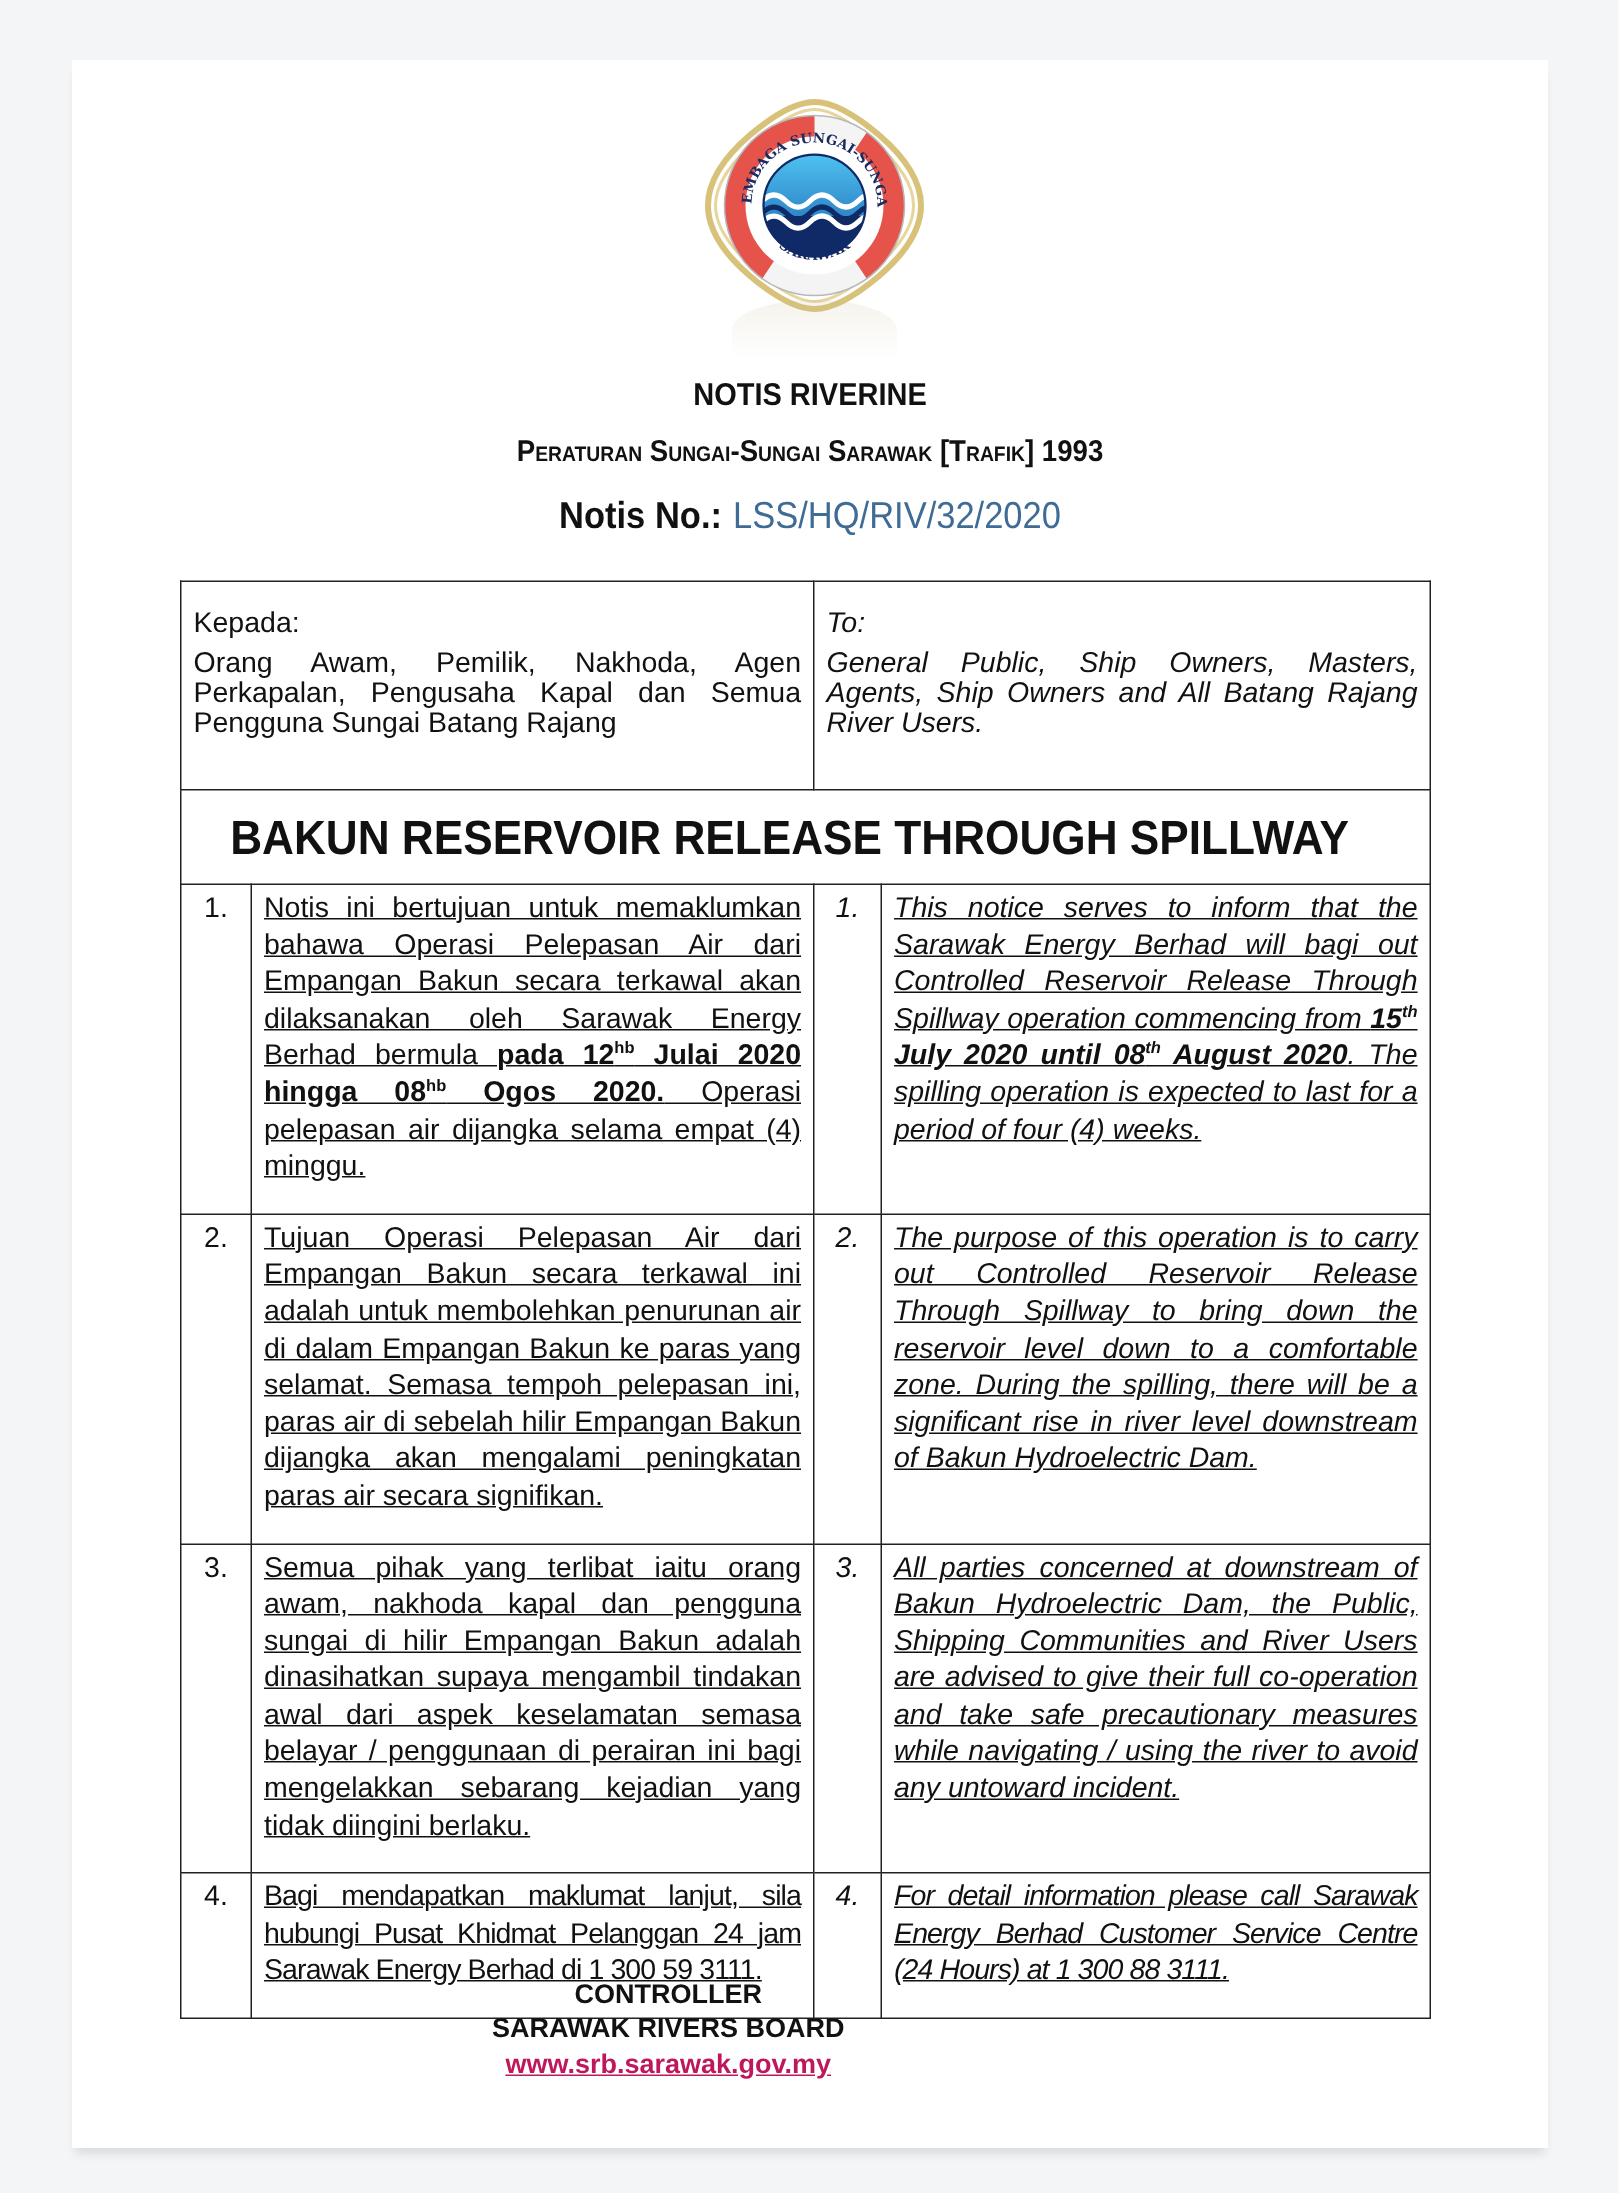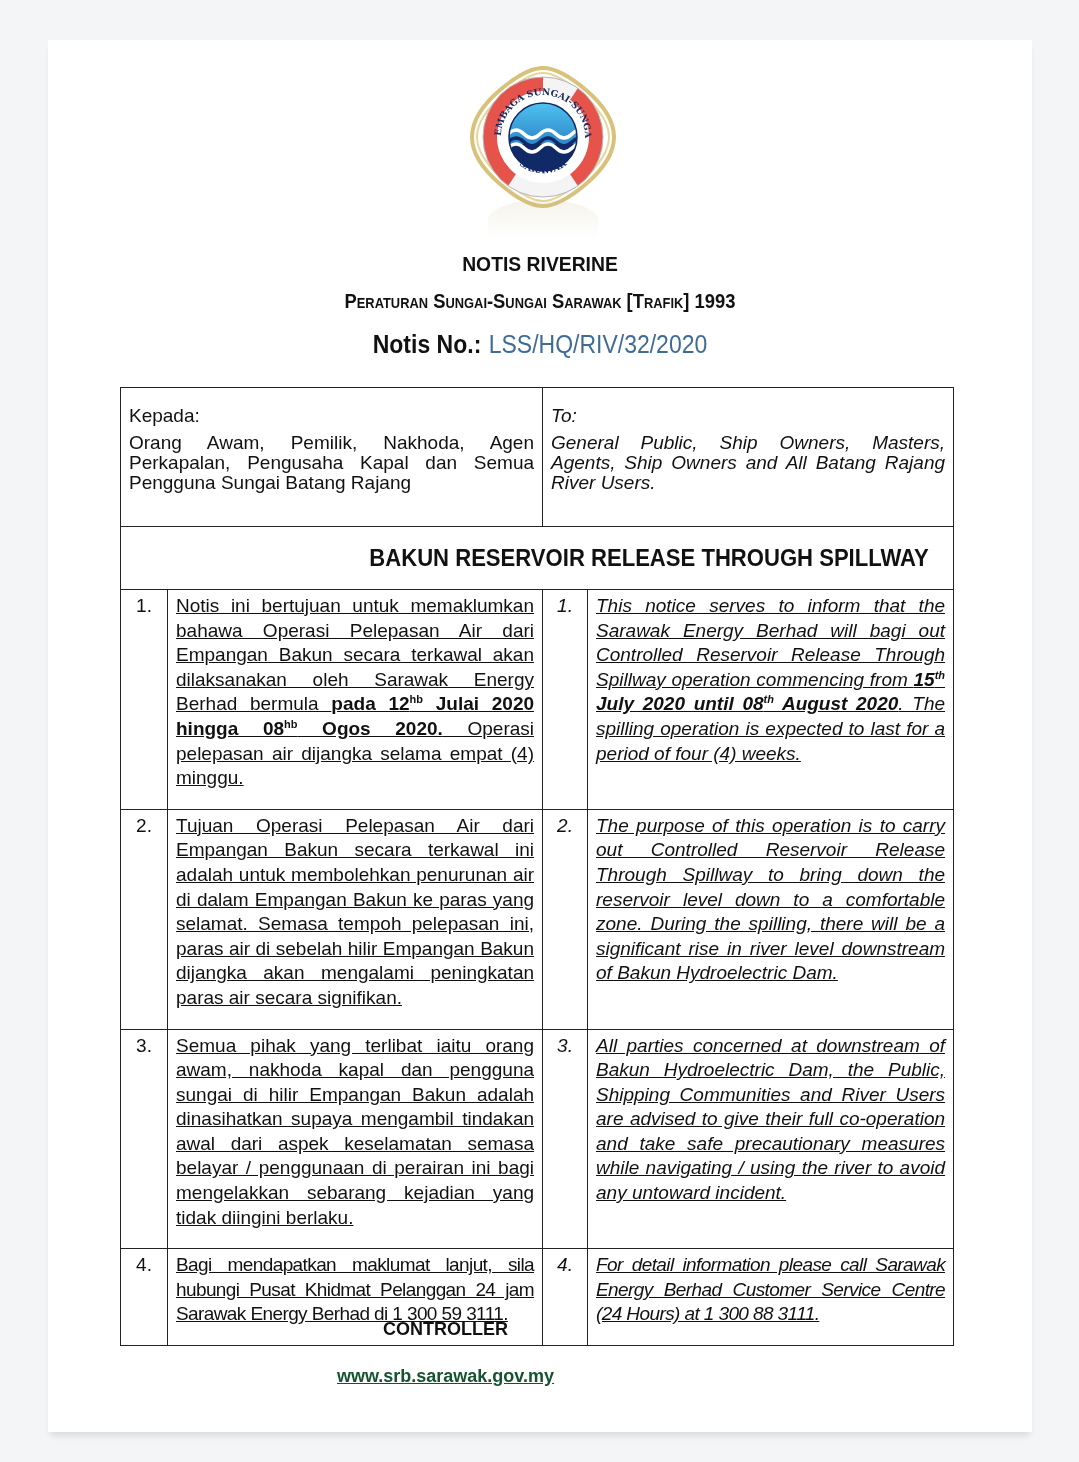--- a/index.html
+++ b/index.html
@@ -60,23 +60,23 @@
     table.notice td {
       border: 1.5px solid #222;
       vertical-align: top;
       padding: 0;
     }
     .addr { padding: 16px 8px 10px 8px !important; height: 112px; }
     .addr .lbl { margin-bottom: 4px; }
     .addr .txt { text-align: justify; line-height: 20px; }
     .italic { font-style: italic; }
     .heading-cell {
-      text-align: right;
+      text-align: left;
       font-weight: bold;
-      font-size: 24px;
+      font-size: 32px;
       height: 62px;
       vertical-align: middle !important;
     }
     .heading-cell span { display: inline-block; transform: scaleX(0.92); }
     .num-cell { text-align: center; padding-top: 4px !important; }
     .body-cell {
       text-align: justify;
       padding: 4px 8px 18px 8px !important;
       text-decoration: underline;
     }
@@ -84,21 +84,21 @@
     sup { font-size: 11px; line-height: 0; vertical-align: 7px; }
 
     .footer {
       position: absolute; left: 0; width: 795px; text-align: center;
       font-weight: bold; font-size: 18px;
     }
     .footer-1 { top: 1279px; }
     .footer-2 { top: 1302px; }
     .footer-link {
       top: 1326px;
-      color: #14532d;
+      color: #be185d;
       text-decoration: underline;
     }
   </style>
 </head>
 <body>
 
 <div class="page">
 
   <div class="logo">
     <svg width="150" height="150" viewBox="0 0 150 150">
@@ -195,14 +195,15 @@
     <tr>
       <td class="num-cell">4.</td>
       <td class="body-cell" style="height:66px;letter-spacing:-0.6px">Bagi mendapatkan maklumat lanjut, sila hubungi Pusat Khidmat Pelanggan 24 jam Sarawak Energy Berhad di 1 300 59 3111.</td>
       <td class="num-cell italic">4.</td>
       <td class="body-cell italic" style="letter-spacing:-0.6px">For detail information please call Sarawak Energy Berhad Customer Service Centre (24 Hours) at 1 300 88 3111.</td>
     </tr>
   </tbody>
     </table>
 
   <div class="footer footer-1">CONTROLLER</div>
+  <div class="footer footer-2">SARAWAK RIVERS BOARD</div>
   <a class="footer footer-link">www.srb.sarawak.gov.my</a>
 </div>
 
 </body></html>

